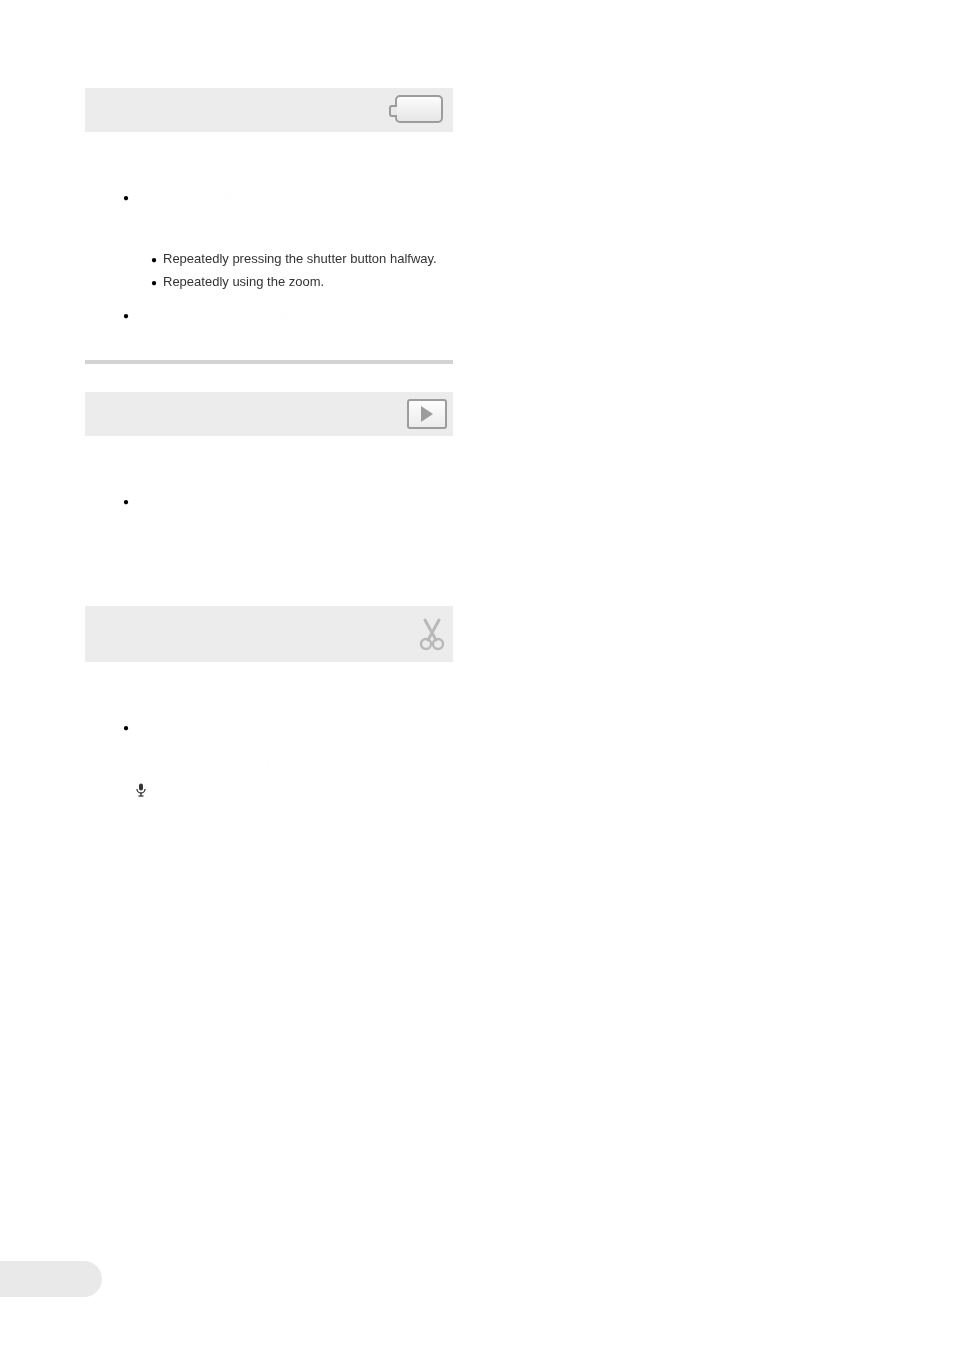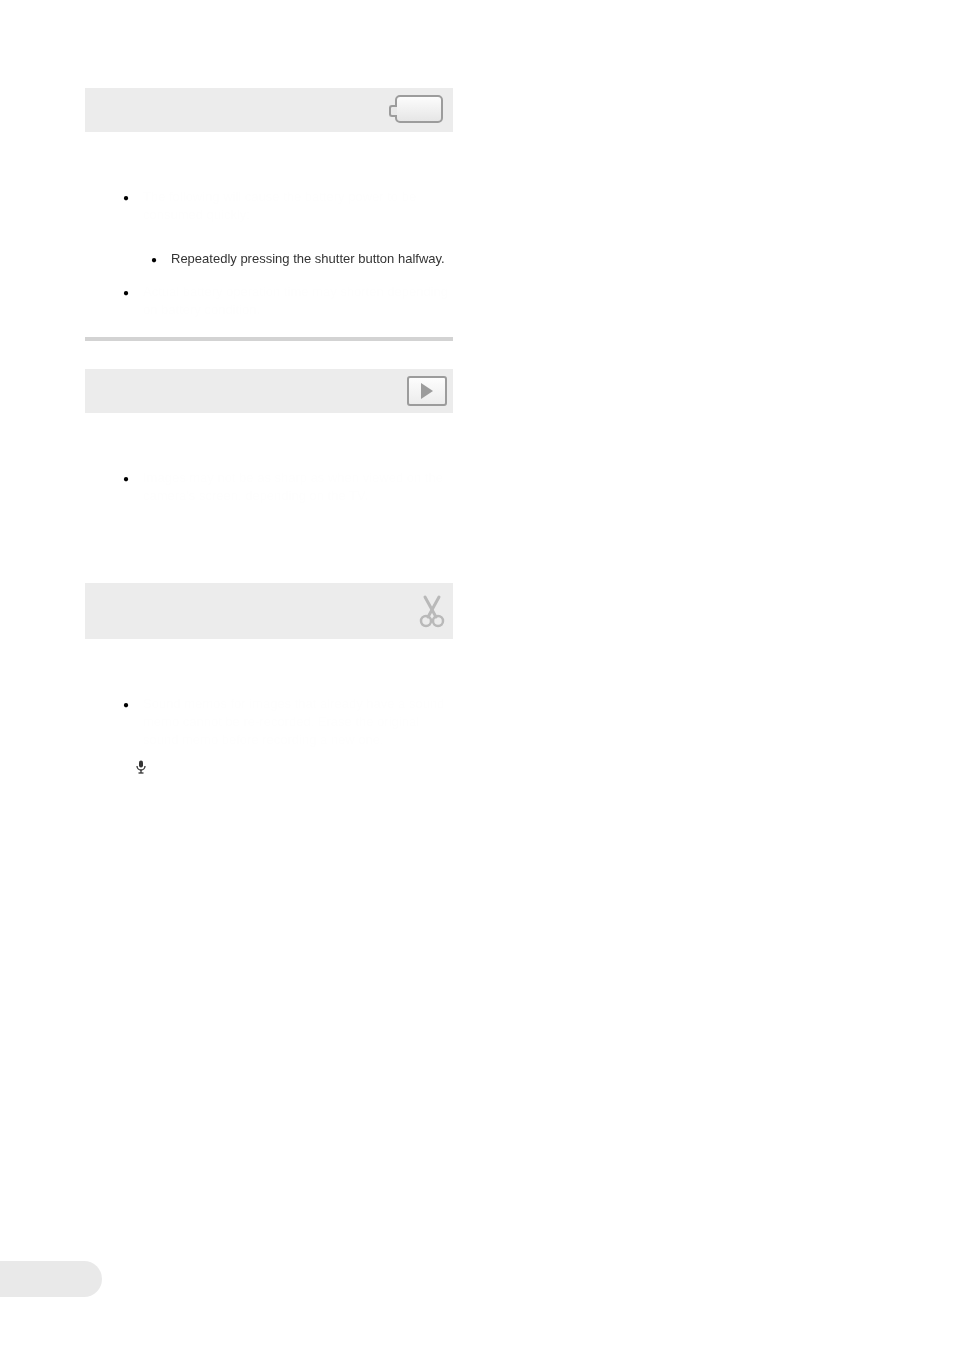--- a/index.html
+++ b/index.html
@@ -11,21 +11,21 @@
   .battery-icon-wrap { width: 52px; height: 30px; }
   .battery-body { width: 48px; height: 28px; border: 2px solid #9c9c9c; border-radius: 5px; background: linear-gradient(#fcfcfc,#e6e6e6); position: relative; }
   .battery-tip { position: absolute; left: -8px; top: 8px; width: 8px; height: 12px; border: 2px solid #9c9c9c; border-right: none; border-radius: 3px 0 0 3px; background: #e9e9e9; }
   .play-icon-wrap { width: 40px; height: 30px; border: 2px solid #9c9c9c; border-radius: 3px; background: linear-gradient(#fdfdfd,#ececec); display: flex; align-items: center; justify-content: center; }
   .play-tri { width: 0; height: 0; border-left: 12px solid #9c9c9c; border-top: 8px solid transparent; border-bottom: 8px solid transparent; }
   .scissors { width: 30px; height: 34px; display: block; }
   .bullet-row { display: flex; margin: 4px 0 4px 38px; }
   .bullet-row.lvl2 { margin-left: 66px; }
   .bullet { width: 12px; flex: 0 0 12px; font-size: 12px; line-height: 18px; }
   .bullet.round::before { content: "\25CF"; font-size: 10px; color: #000; }
-  .btext { font-size: 13px; line-height: 18px; color: #fefefe; margin-left: 8px; }
+  .btext { font-size: 13px; line-height: 18px; color: #fefefe; }
   .btext.visible { color: #333; }
   .divider { height: 4px; background: #d3d3d3; margin: 18px 0 28px 0; }
   .mic-inline { display: inline-block; vertical-align: -2px; margin-right: 4px; }
   .page-footer { position: absolute; left: 0; bottom: 60px; width: 102px; height: 36px; background: #e9e9e9; border-top-right-radius: 18px; border-bottom-right-radius: 18px; }
   .spacer-sm { height: 6px; }
   .spacer-md { height: 18px; }
   .spacer-lg { height: 28px; }
   .hidden-line { font-size: 13px; line-height: 18px; color: #fff; margin-left: 38px; }
 </style>
 </head>
@@ -52,20 +52,24 @@
       <div class="btext">The following will cause the battery power to be consumed quickly:</div>
     </div>
 
     <div class="spacer-md"></div>
 
     <div class="bullet-row lvl2">
       <div class="bullet round"></div>
       <div class="btext visible">Repeatedly pressing the shutter button halfway.</div>
     </div>
 
+    <div class="bullet-row lvl2">
+      <div class="bullet round"></div>
+      <div class="btext visible">Repeatedly using the zoom.</div>
+    </div>
 
     <div class="spacer-sm"></div>
 
     <div class="bullet-row">
       <div class="bullet round"></div>
       <div class="btext">Actual battery operation time may shorten depending on battery condition.</div>
     </div>
 
     <div class="divider"></div>
 

